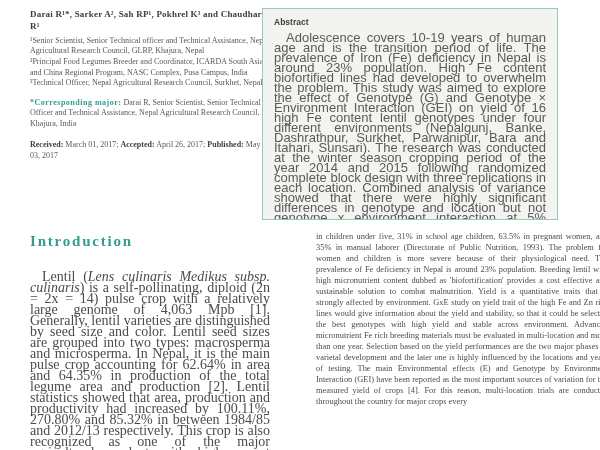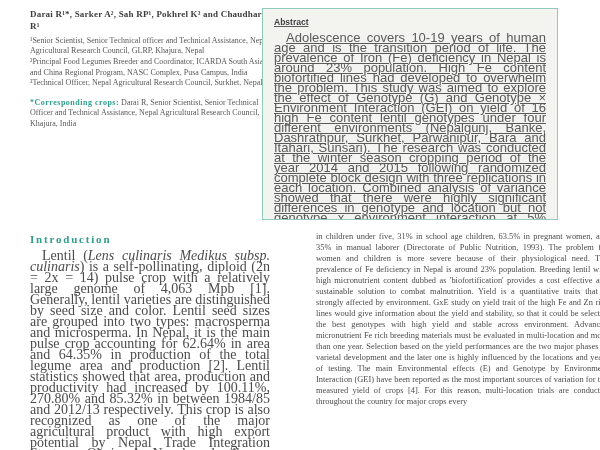--- a/index.html
+++ b/index.html
@@ -23,53 +23,56 @@
   .corresponding { margin-top:9px; font-size:8px; line-height:10.6px; color:#585858; }
   .corresponding .corr-label { color:#2f9e8c; font-weight:bold; letter-spacing:0.5px; }
   .dates { margin-top:9px; font-size:8px; line-height:11px; color:#585858; }
   .dates b { color:#3d3d3d; }
 
   
   .abstract-box {
     position:absolute; left:262px; top:8px; width:296px; height:212px;
     background:#f3f3f0; border:1.5px solid #93cabe;
     padding:8px 11px; overflow:hidden;
-    font-family:"Liberation Sans", sans-serif; color:#5a5a5a;text-decoration:underline;
+    font-family:"Liberation Sans", sans-serif; color:#5a5a5a;
   }
   .abstract-title { font-size:8.5px; font-weight:bold; color:#3f3f3f; margin-bottom:6px; }
   .abstract-body { font-size:13px; line-height:10px; text-align:justify; text-indent:12px; }
   .abstract-keywords { margin-top:6px; font-size:11px; line-height:10px; text-indent:12px; }
   .abstract-keywords b { color:#4a4a4a; }
 
   
   .intro { position:absolute; left:30px; top:233px; width:240px; }
   .intro-heading {
-    font-weight:bold; font-size:11px; letter-spacing:1.8px;
-    color:#2f9e8c; margin-bottom:5px;
+    font-weight:bold; font-size:15px; letter-spacing:1.8px;
+    color:#2f9e8c; margin-bottom:21px;
   }
   .intro-para { font-size:14px; line-height:11px; text-align:justify; text-indent:12px; color:#4b4b4b; }
 
   
   .right-body {
     position:absolute; left:316px; top:231px; width:292px;
     font-size:8.4px; line-height:11px; text-align:justify; color:#4b4b4b;
   }
 </style>
 </head>
 <body>
 
 <div class="page">
 
   <div class="left-col">
     <p class="authors">Darai R¹*, Sarker A², Sah RP¹, Pokhrel K³ and Chaudhary R¹</p>
     <p class="affil">¹Senior Scientist, Senior Technical officer and Technical Assistance, Nepal Agricultural Research Council, GLRP, Khajura, Nepal</p>
     <p class="affil">²Principal Food Legumes Breeder and Coordinator, ICARDA South Asia and China Regional Program, NASC Complex, Pusa Campus, India</p>
     <p class="affil">³Technical Officer, Nepal Agricultural Research Council, Surkhet, Nepal</p>
     <p class="corresponding">
-      <span class="corr-label">*Corresponding crops:</span><span> Darai R, Senior Scientist, Senior Technical Officer and Technical Assistance, Nepal Agricultural Research Council, Khajura, India</span>
+      <span class="corr-label">*Corresponding major:</span><span> Darai R, Senior Scientist, Senior Technical Officer and Technical Assistance, Nepal Agricultural Research Council, Khajura, India</span>
+    </p>
+    <p class="dates">
+      <b>Received:</b><span> March 01, 2017; </span><b>Accepted:</b><span> April 26, 2017; </span><b>Published:</b><span> May 03, 2017</span>
     </p>
   </div>
 
   <div class="abstract-box">
     <p class="abstract-title">Abstract</p>
     <p class="abstract-body">Adolescence covers 10-19 years of human age and is the transition period of life. The prevalence of Iron (Fe) deficiency in Nepal is around 23% population. High Fe content biofortified lines had developed to overwhelm the problem. This study was aimed to explore the effect of Genotype (G) and Genotype × Environment Interaction (GEI) on yield of 16 high Fe content lentil genotypes under four different environments (Nepalgunj, Banke, Dashrathpur, Surkhet, Parwanipur, Bara and Itahari, Sunsari). The research was conducted at the winter season cropping period of the year 2014 and 2015 following randomized complete block design with three replications in each location. Combined analysis of variance showed that there were highly significant differences in genotype and location but not genotype x environment interaction at 5% probability level, where G and GEI captured totally 87.4% of total variability. These four environments had good discriminative and representativeness for yield trait of high Fe content lines. Mean yield performances indicated that biofortified lentil genotypes HUL-57, PL-4, RL-11 and LG-12 were the best performers across the environments over the years and stability of genotypes indicated that they were satisfactorily stable with high yield.</p>
     <p class="abstract-keywords">
       <b>Keywords:</b><span> AMMI Biplot and triplot analysis; GEI; Stability; Lentil</span>
     </p>
   </div>

